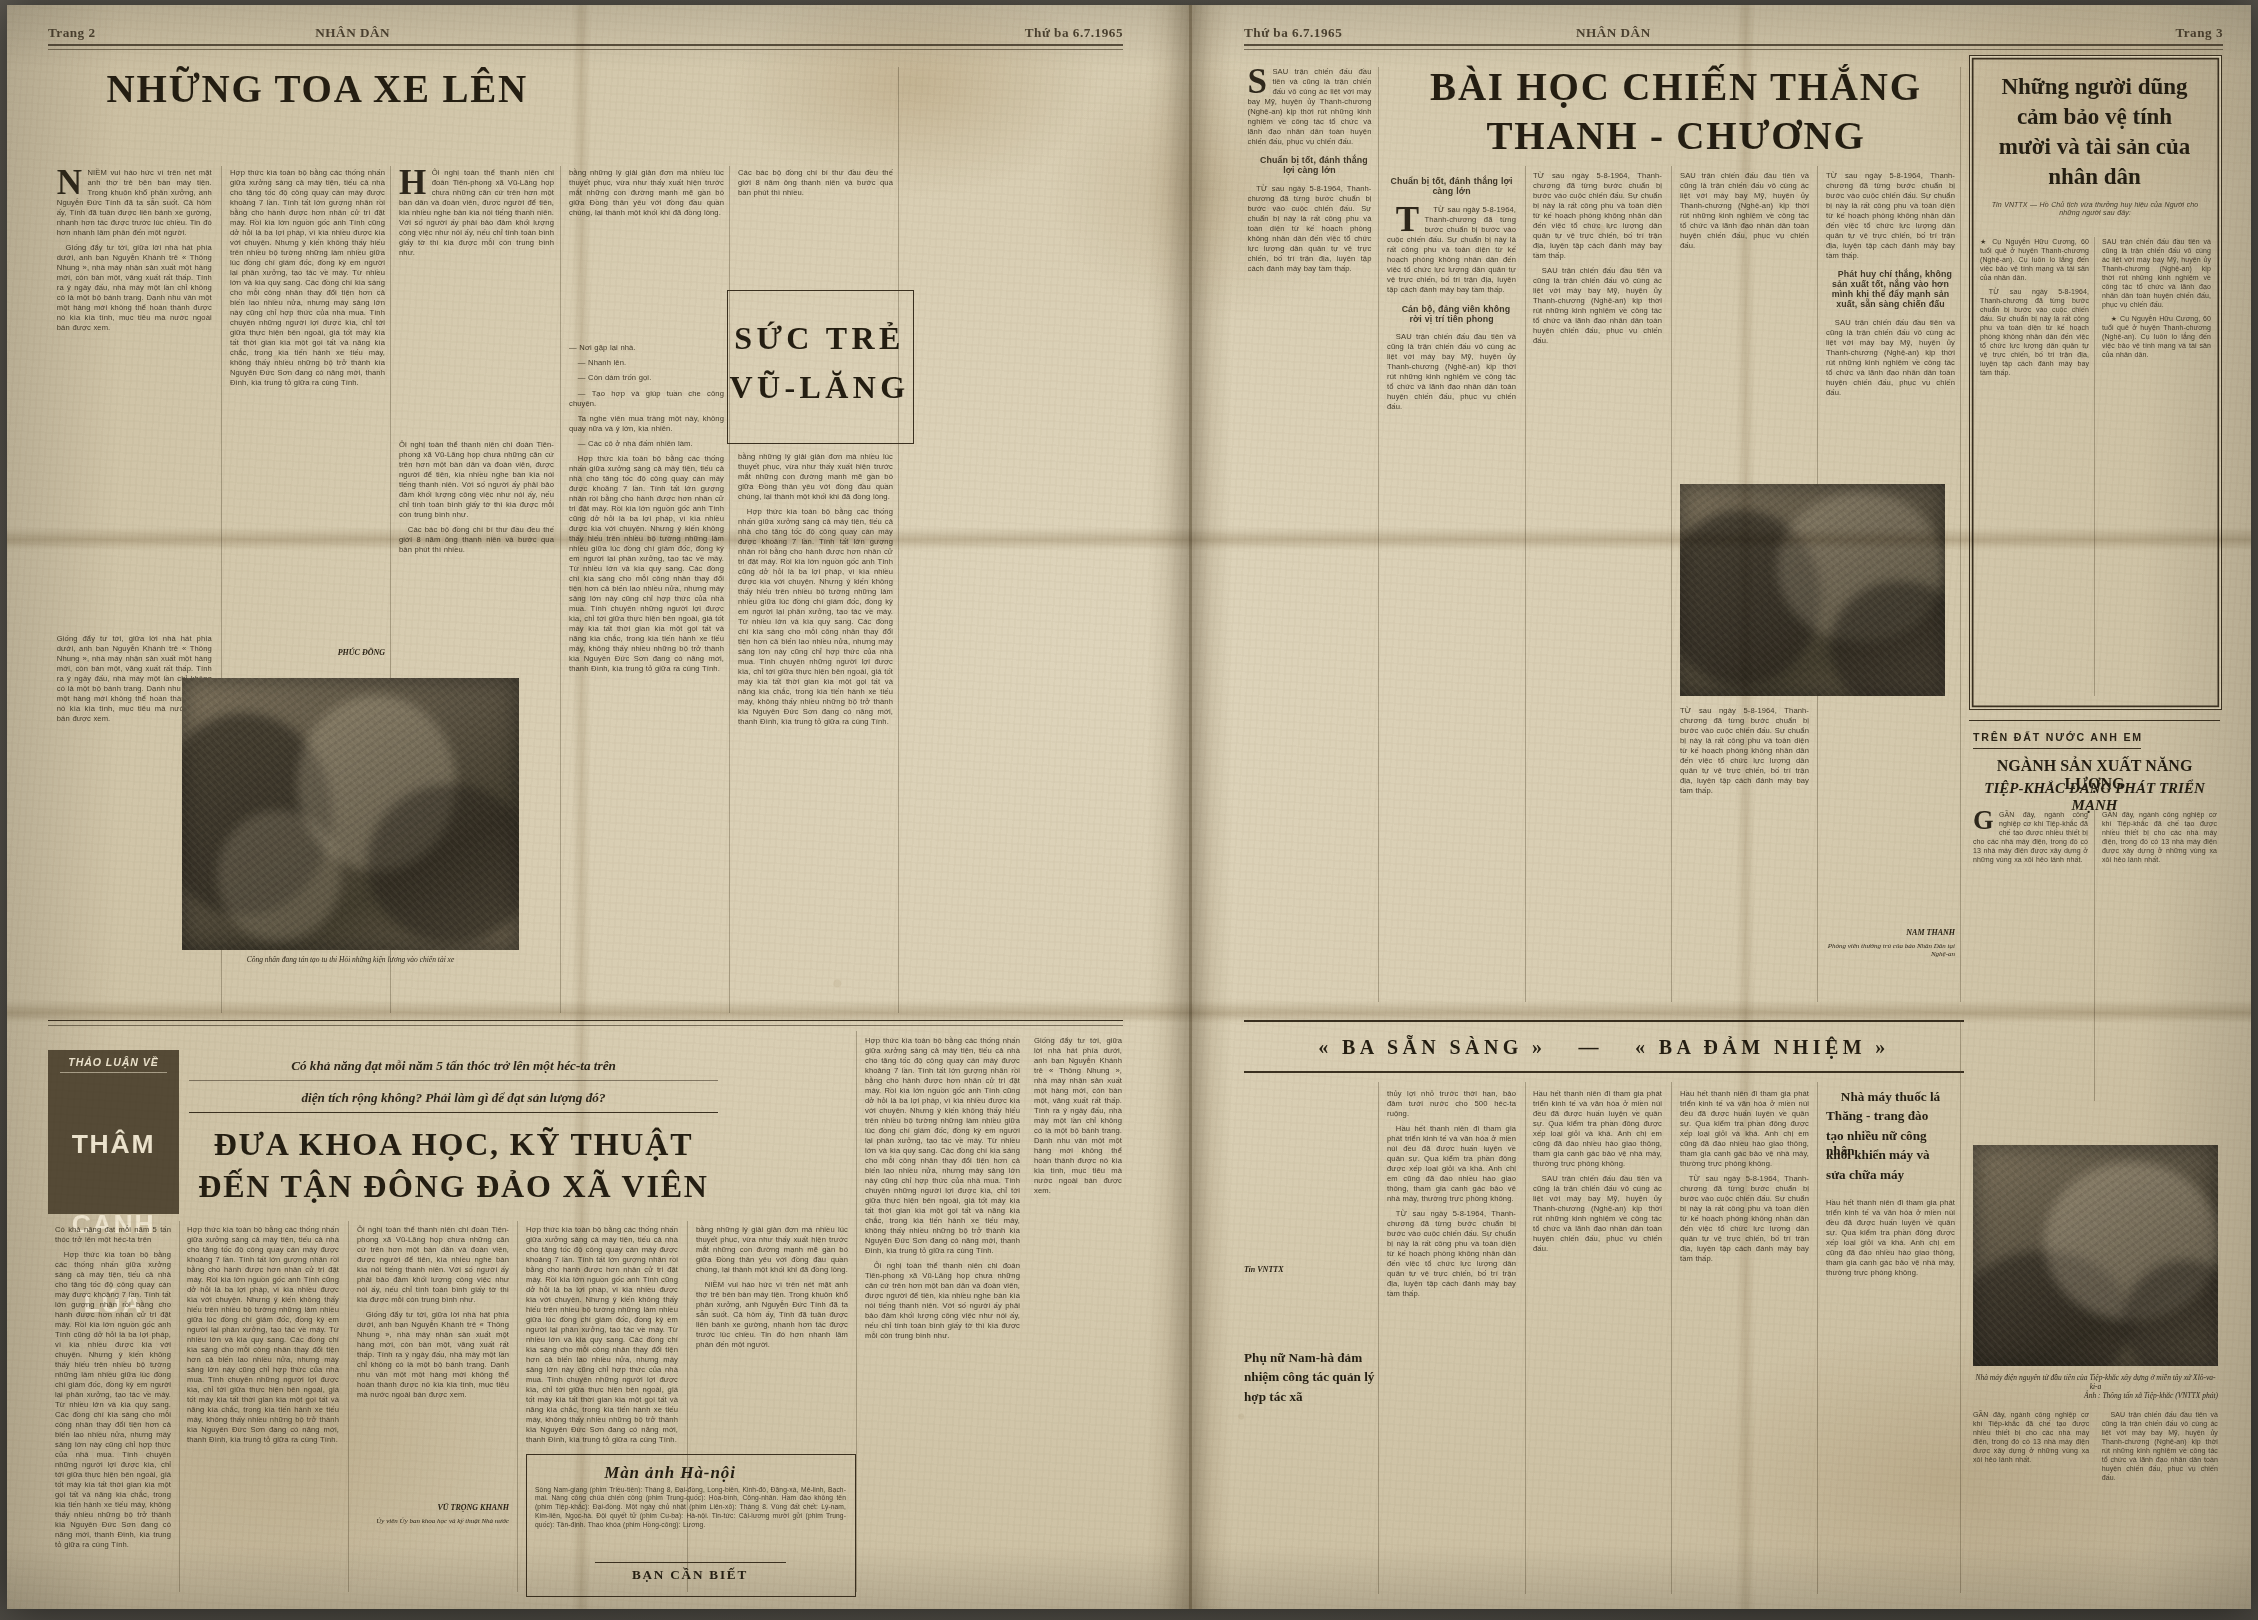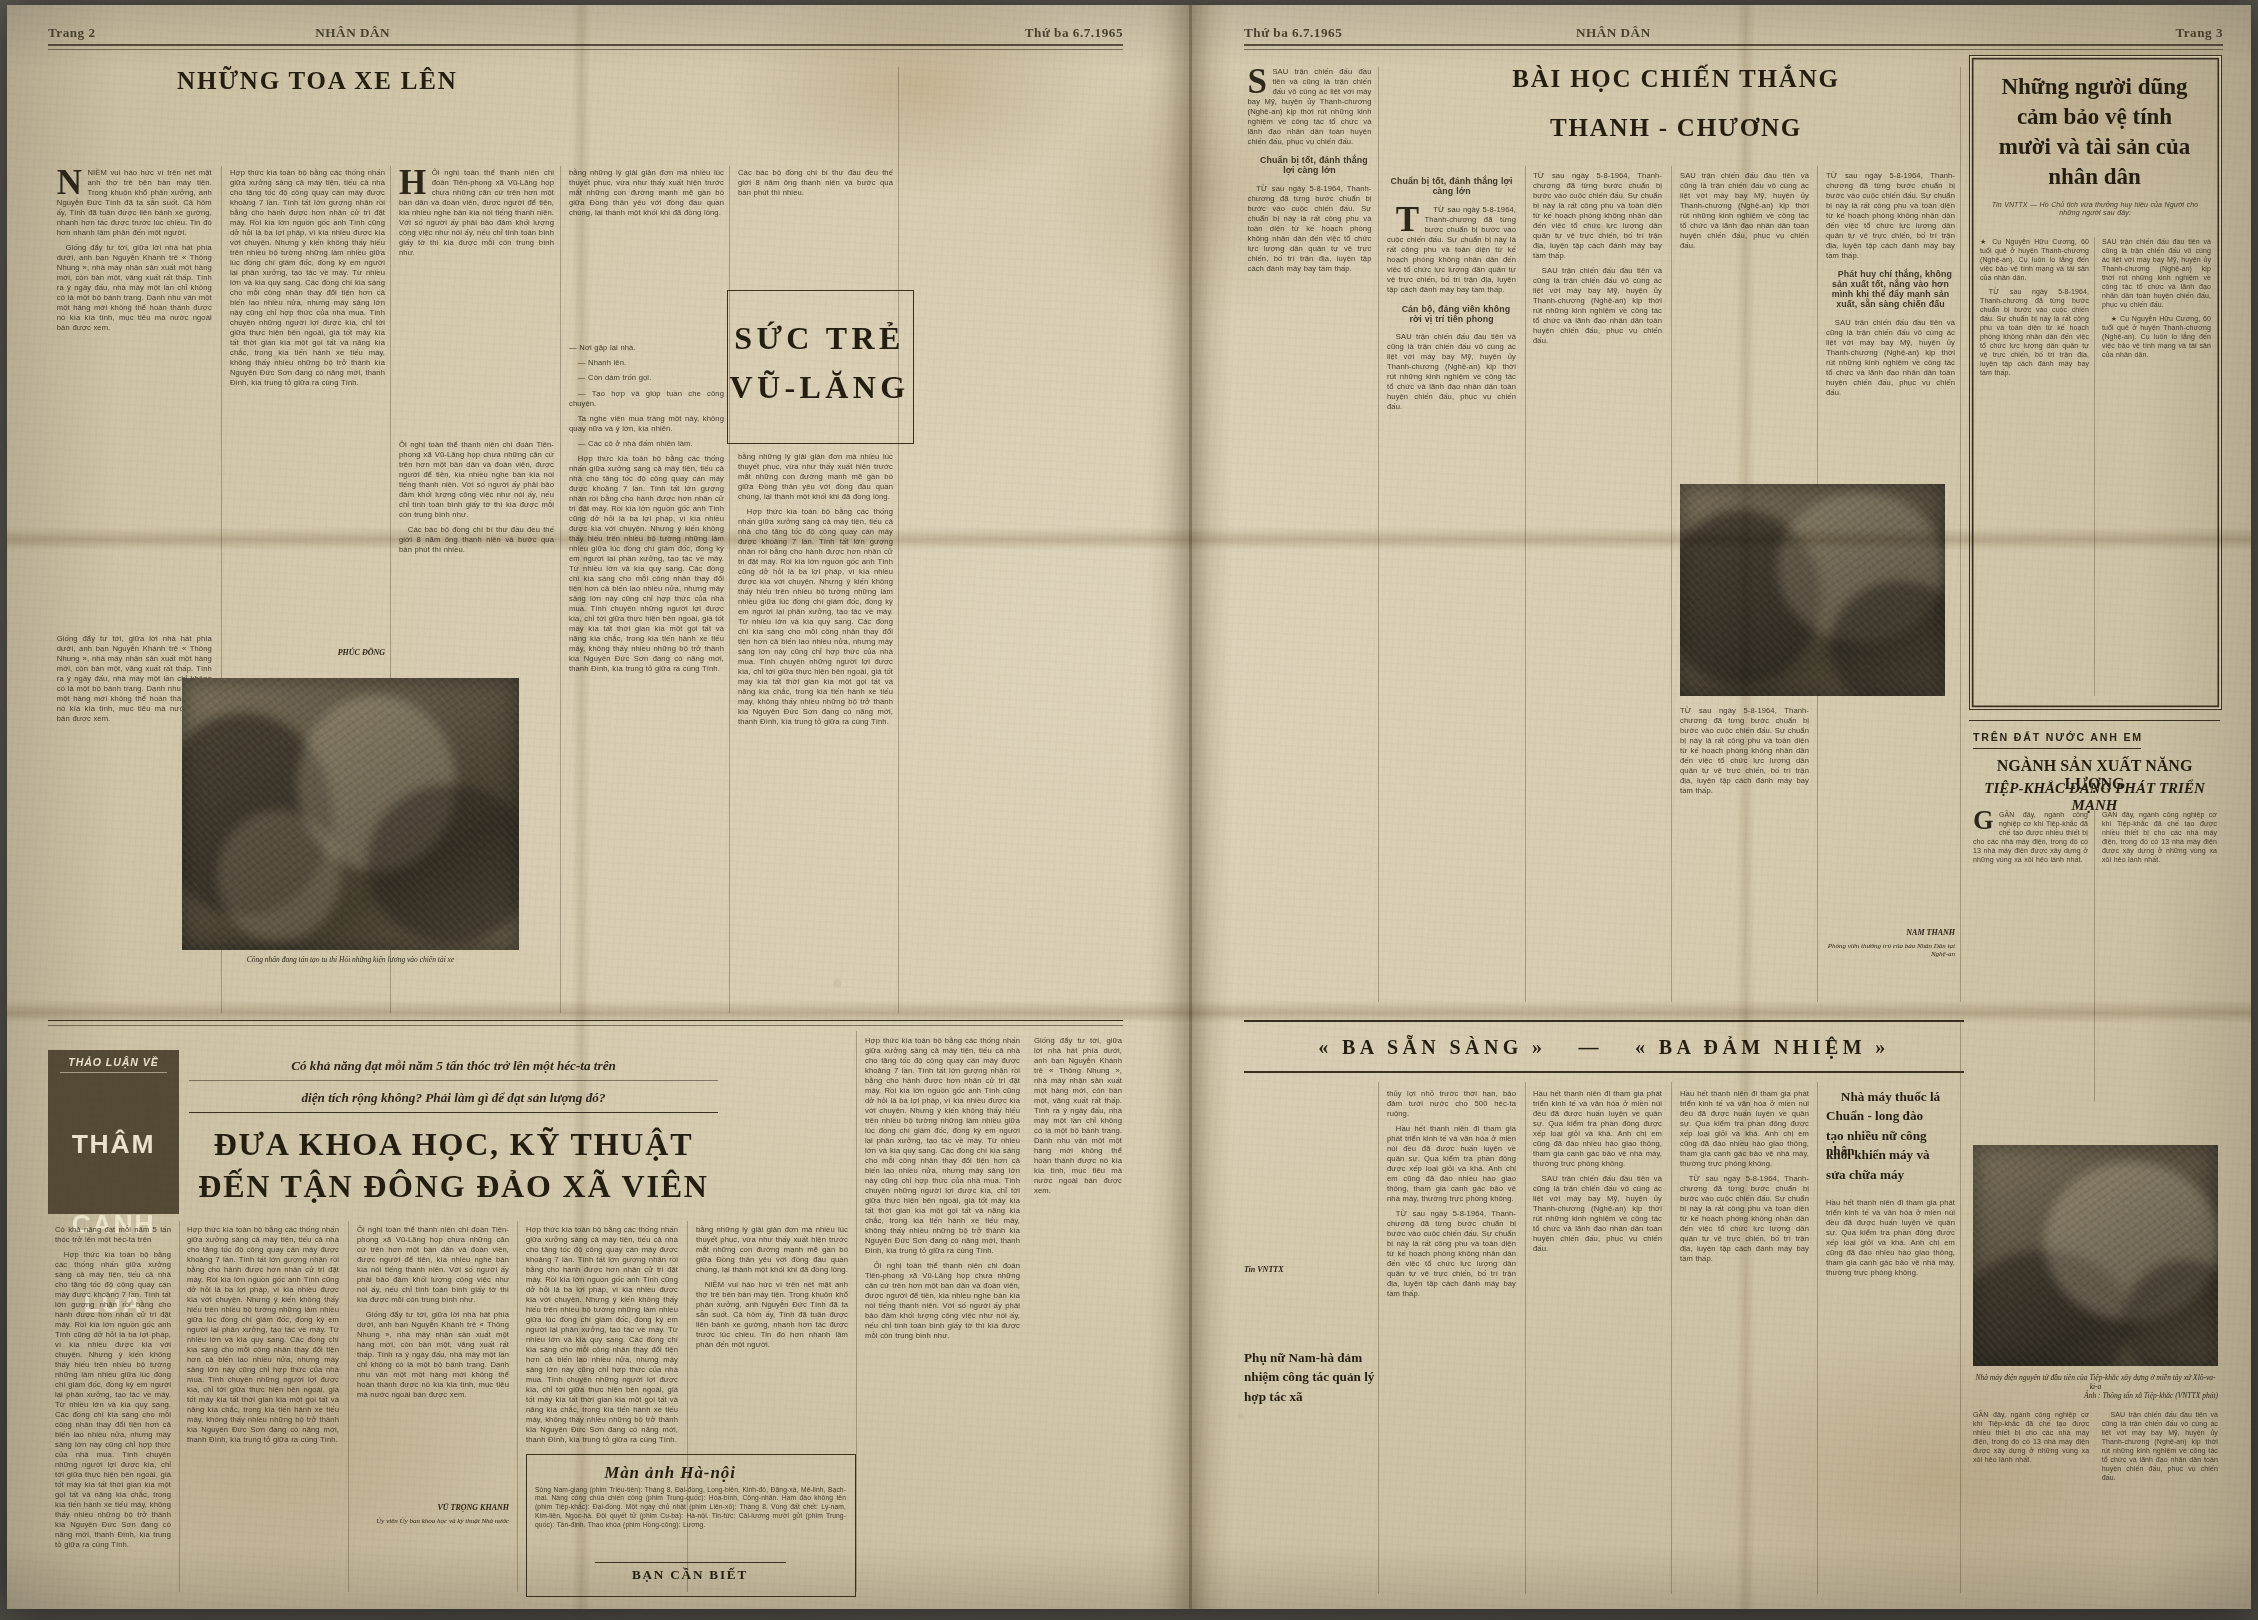--- a/index.html
+++ b/index.html
@@ -54,21 +54,21 @@
   .masthead{position:absolute;display:flex;align-items:flex-end;justify-content:space-between;
     font-family:"Liberation Serif",serif;}
   .mh-left,.mh-right{font-size:13.2px;letter-spacing:0.5px;white-space:nowrap;
     font-weight:700;color:#3a3020;opacity:.88;}
   .mh-rule{position:absolute;height:1.8px;background:#3a3020;opacity:.8;}
   .mh-rule.thin{height:0.9px;opacity:.6;}
 
   
   .hl{font-family:"Liberation Serif",serif;font-weight:700;color:#241e12;
     text-align:center;line-height:1.16;letter-spacing:0.9px;}
-  .hl.xl{font-size:25px;letter-spacing:1.8px;}
+  .hl.xl{font-size:39px;letter-spacing:1.8px;}
   .hl.lg{font-size:32px;}
   .hl.md{font-size:23px;}
   .hl.sm{font-size:17px;}
   .kicker{font-family:"Liberation Serif",serif;font-style:italic;font-weight:700;
     font-size:13.2px;color:#2d2619;text-align:center;line-height:1.6;}
 
   
   .col{position:absolute;overflow:hidden;}
   .tx{font-size:7.6px;line-height:10px;color:#332b1c;text-align:justify;
     font-family:"Liberation Sans",sans-serif;letter-spacing:0.1px;
@@ -392,21 +392,21 @@
       </div>
       <div class="col" style="left:436px;top:1064px;width:129px;height:503px;">
         <div class="tx">
           <p>Hầu hết thanh niên đi tham gia phát triển kinh tế và văn hóa ở miền núi đều đã được huấn luyện về quân sự. Qua kiểm tra phần đông được xếp loại giỏi và khá. Anh chị em cũng đã đào nhiều hào giao thông, tham gia canh gác bảo vệ nhà máy, thường trực phòng không.</p>
           <p>TỪ sau ngày 5-8-1964, Thanh-chương đã từng bước chuẩn bị bước vào cuộc chiến đấu. Sự chuẩn bị này là rất công phu và toàn diện từ kế hoạch phòng không nhân dân đến việc tổ chức lực lượng dân quân tự vệ trực chiến, bố trí trận địa, luyện tập cách đánh máy bay tầm thấp.</p>
         </div>
       </div>
       <div class="hl sm" style="position:absolute;left:0px;top:1323px;width:132px;text-align:left;line-height:1.5;font-size:13.2px;letter-spacing:0;">Phụ nữ Nam-hà đảm nhiệm công tác quản lý hợp tác xã</div>
 
       <div class="hl sm" style="position:absolute;left:582px;top:1064px;width:129px;text-align:center;font-size:13.2px;letter-spacing:0;">Nhà máy thuốc lá</div>
-      <div class="hl sm" style="position:absolute;left:582px;top:1083px;width:129px;text-align:left;font-size:13.2px;letter-spacing:0;">Chuẩn - long đào</div>
+      <div class="hl sm" style="position:absolute;left:582px;top:1083px;width:129px;text-align:left;font-size:13.2px;letter-spacing:0;">Thăng - trang đào</div>
       <div class="hl sm" style="position:absolute;left:582px;top:1103px;width:129px;text-align:left;font-size:13.2px;letter-spacing:0;">tạo nhiều nữ công nhân</div>
       <div class="hl sm" style="position:absolute;left:582px;top:1122px;width:129px;text-align:left;font-size:13.2px;letter-spacing:0;">khối khiển máy và</div>
       <div class="hl sm" style="position:absolute;left:582px;top:1142px;width:129px;text-align:left;font-size:13.2px;letter-spacing:0;">sửa chữa máy</div>
       <div class="col" style="left:582px;top:1173px;width:129px;height:393px;">
         <div class="tx">
           <p>Hầu hết thanh niên đi tham gia phát triển kinh tế và văn hóa ở miền núi đều đã được huấn luyện về quân sự. Qua kiểm tra phần đông được xếp loại giỏi và khá. Anh chị em cũng đã đào nhiều hào giao thông, tham gia canh gác bảo vệ nhà máy, thường trực phòng không.</p>
         </div>
       </div>
 
       <div class="boxed dbl" style="left:725px;top:30px;width:251px;height:653px;"></div>

